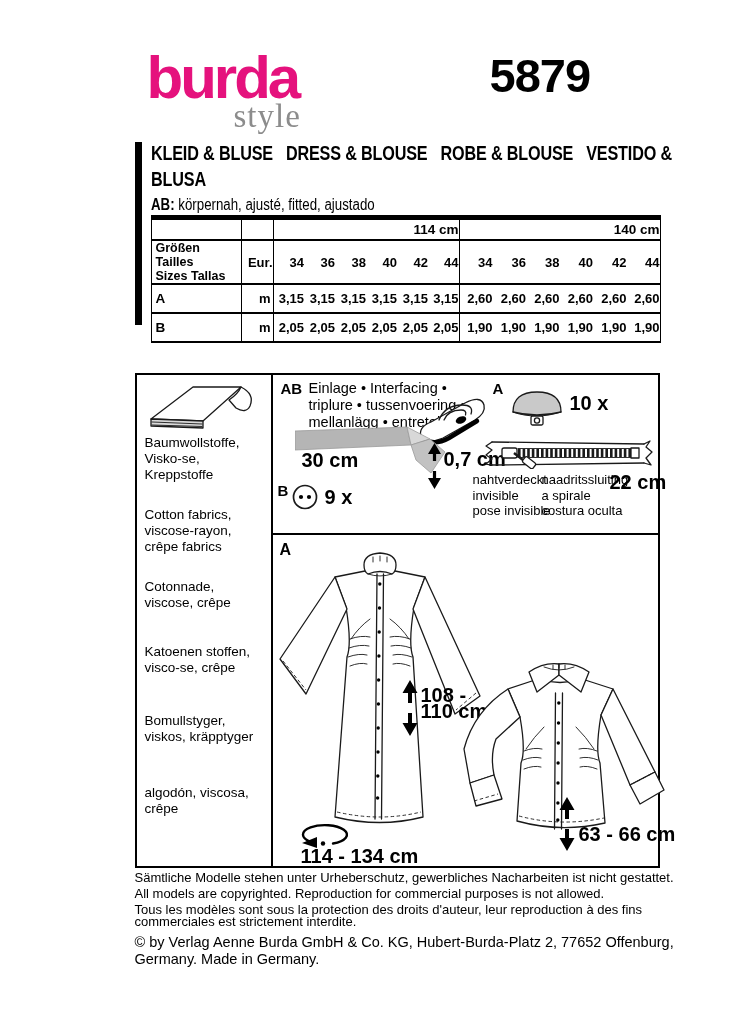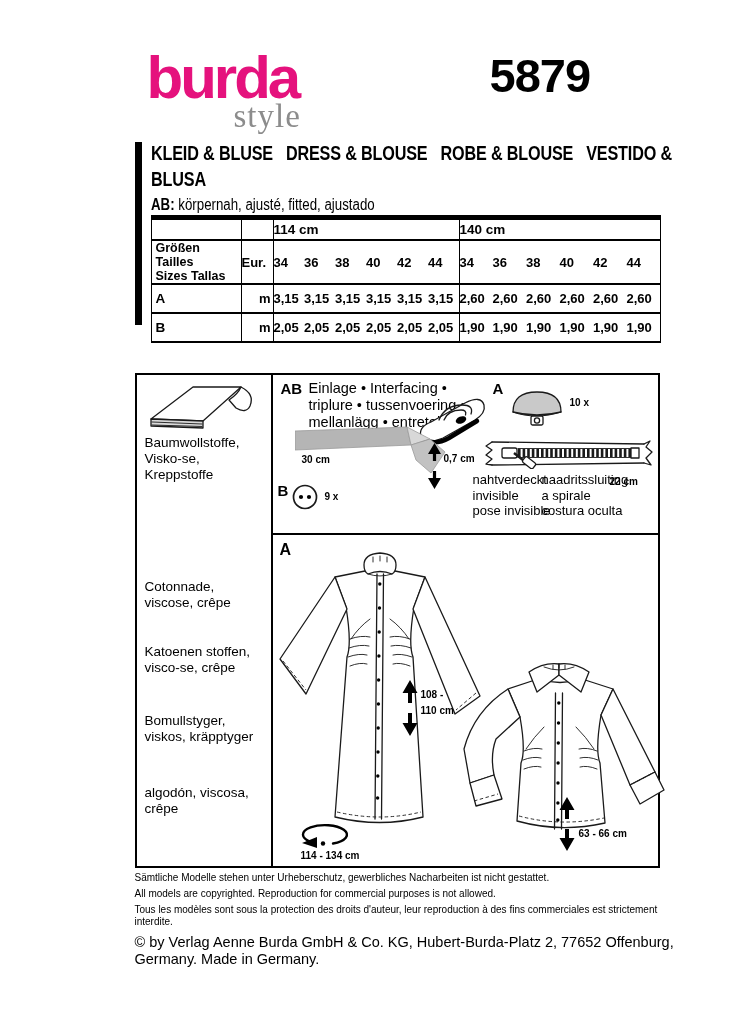--- a/index.html
+++ b/index.html
@@ -14,43 +14,43 @@
   
   .title-bar{position:absolute;left:112px;top:142px;width:7px;height:183px;background:#000;}
   .title-block{position:absolute;left:128px;top:140px;width:618px;transform:scaleX(0.83);transform-origin:left top;}
   .title-line{font-size:19.5px;font-weight:bold;letter-spacing:-0.2px;line-height:26px;white-space:pre;}
   .subtitle{font-size:16px;line-height:22px;margin-top:2px;white-space:pre;}
   .subtitle b{font-weight:bold;}
 
   
   table.yardage{position:absolute;left:128px;top:215px;width:509px;border-collapse:collapse;table-layout:fixed;
     border:1.5px solid #000;border-top:5px solid #000;}
-  table.yardage td{border-bottom:2px solid #000;font-size:13px;font-weight:bold;text-align:left;padding:0;vertical-align:middle;}
+  table.yardage td{border-bottom:2px solid #000;font-size:13px;font-weight:bold;text-align:right;padding:0;vertical-align:middle;}
   table.yardage .bL{border-left:1.5px solid #000;}
   table.yardage .hdr1 td{height:19px;font-size:13.5px;}
   table.yardage .hdr2 td{height:31px;margin-top:20px;}
   table.yardage .dataRow td{height:27px;}
   table.yardage .rowhead{text-align:left;padding-left:4px;font-size:12.5px;line-height:14px;}
   table.yardage .label{text-align:left;padding-left:4px;font-size:13.5px;}
   table.yardage .unit{text-align:right;padding-right:2px;}
 
   
   .diagram{position:absolute;left:112px;top:373px;width:525px;height:495px;border:2.5px solid #000;box-sizing:border-box;}
   .fabric-col{position:absolute;left:0;top:0;bottom:0;width:136px;border-right:2px solid #000;box-sizing:border-box;}
   .fabric-text{position:absolute;left:8px;width:122px;font-size:13.5px;line-height:16px;}
   .notions{position:absolute;left:136px;top:0;right:0;height:160px;border-bottom:2px solid #000;box-sizing:border-box;}
   .drawings{position:absolute;left:136px;top:160px;right:0;bottom:0;}
   .nlabel{position:absolute;font-size:15px;font-weight:bold;}
   .ntext{position:absolute;font-size:14.5px;line-height:17px;}
   .ziptext{position:absolute;font-size:13px;line-height:15.5px;}
   .viewlabel{position:absolute;font-size:16px;font-weight:bold;}
-  .measure{position:absolute;font-size:10px;font-weight:bold;line-height:16px;white-space:nowrap;}
-
-  
-  .foot-small{position:absolute;left:112px;width:540px;font-size:10px;line-height:12px;}
+  .measure{position:absolute;font-size:20px;font-weight:bold;line-height:16px;white-space:nowrap;}
+
+  
+  .foot-small{position:absolute;left:112px;width:540px;font-size:13px;line-height:12px;}
   .foot-big{position:absolute;left:112px;width:560px;font-size:14.5px;line-height:17px;margin-top:16px;}
 
   svg{display:block;}
   .ln{stroke:#1a1a1a;stroke-width:1.3;fill:none;stroke-linecap:round;stroke-linejoin:round;}
   .lnf{stroke:#1a1a1a;stroke-width:1.3;fill:#fff;stroke-linejoin:round;}
   .thin{stroke:#1a1a1a;stroke-width:0.9;fill:none;stroke-linecap:round;}
   .dash{stroke:#1a1a1a;stroke-width:0.9;fill:none;stroke-dasharray:3.5 2.5;}
 </style>
 </head>
 <body>
@@ -149,20 +149,21 @@
   <div class="diagram">
 
     <div class="fabric-col">
       <svg style="position:absolute;left:8px;top:6px" width="118" height="52" viewBox="0 0 118 52">
         <polygon class="lnf" points="6,38 48,6 96,6 58,40"></polygon>
         <path class="lnf" d="M96,6 Q110,13 105,25 Q101,33 91,27 L84,19 Q93,13 96,6 Z"></path>
         <polygon points="6,38 58,40 58,47 6,45" style="fill:#d9d9d9;stroke:#1a1a1a;stroke-width:1.3;stroke-linejoin:round"></polygon>
         <path class="thin" d="M7,41 L57,43 M7,44 L57,45.5"></path>
       </svg>
       <div class="fabric-text" style="top:60px">Baumwollstoffe, Visko-se, Kreppstoffe</div>
+      <div class="fabric-text" style="top:132px">Cotton fabrics, viscose-rayon, crêpe fabrics</div>
       <div class="fabric-text" style="top:204px">Cotonnade, viscose, crêpe</div>
       <div class="fabric-text" style="top:269px">Katoenen stoffen, visco-se, crêpe</div>
       <div class="fabric-text" style="top:338px">Bomullstyger, viskos, kräpptyger</div>
       <div class="fabric-text" style="top:410px">algodón, viscosa, crêpe</div>
     </div>
 
     <div class="notions">
       <div class="nlabel" style="left:8px;top:5px">AB</div>
       <div class="ntext" style="left:36px;top:5px;width:186px">Einlage • Interfacing • triplure • tussenvoering • mellanlägg • entretela</div>
 

